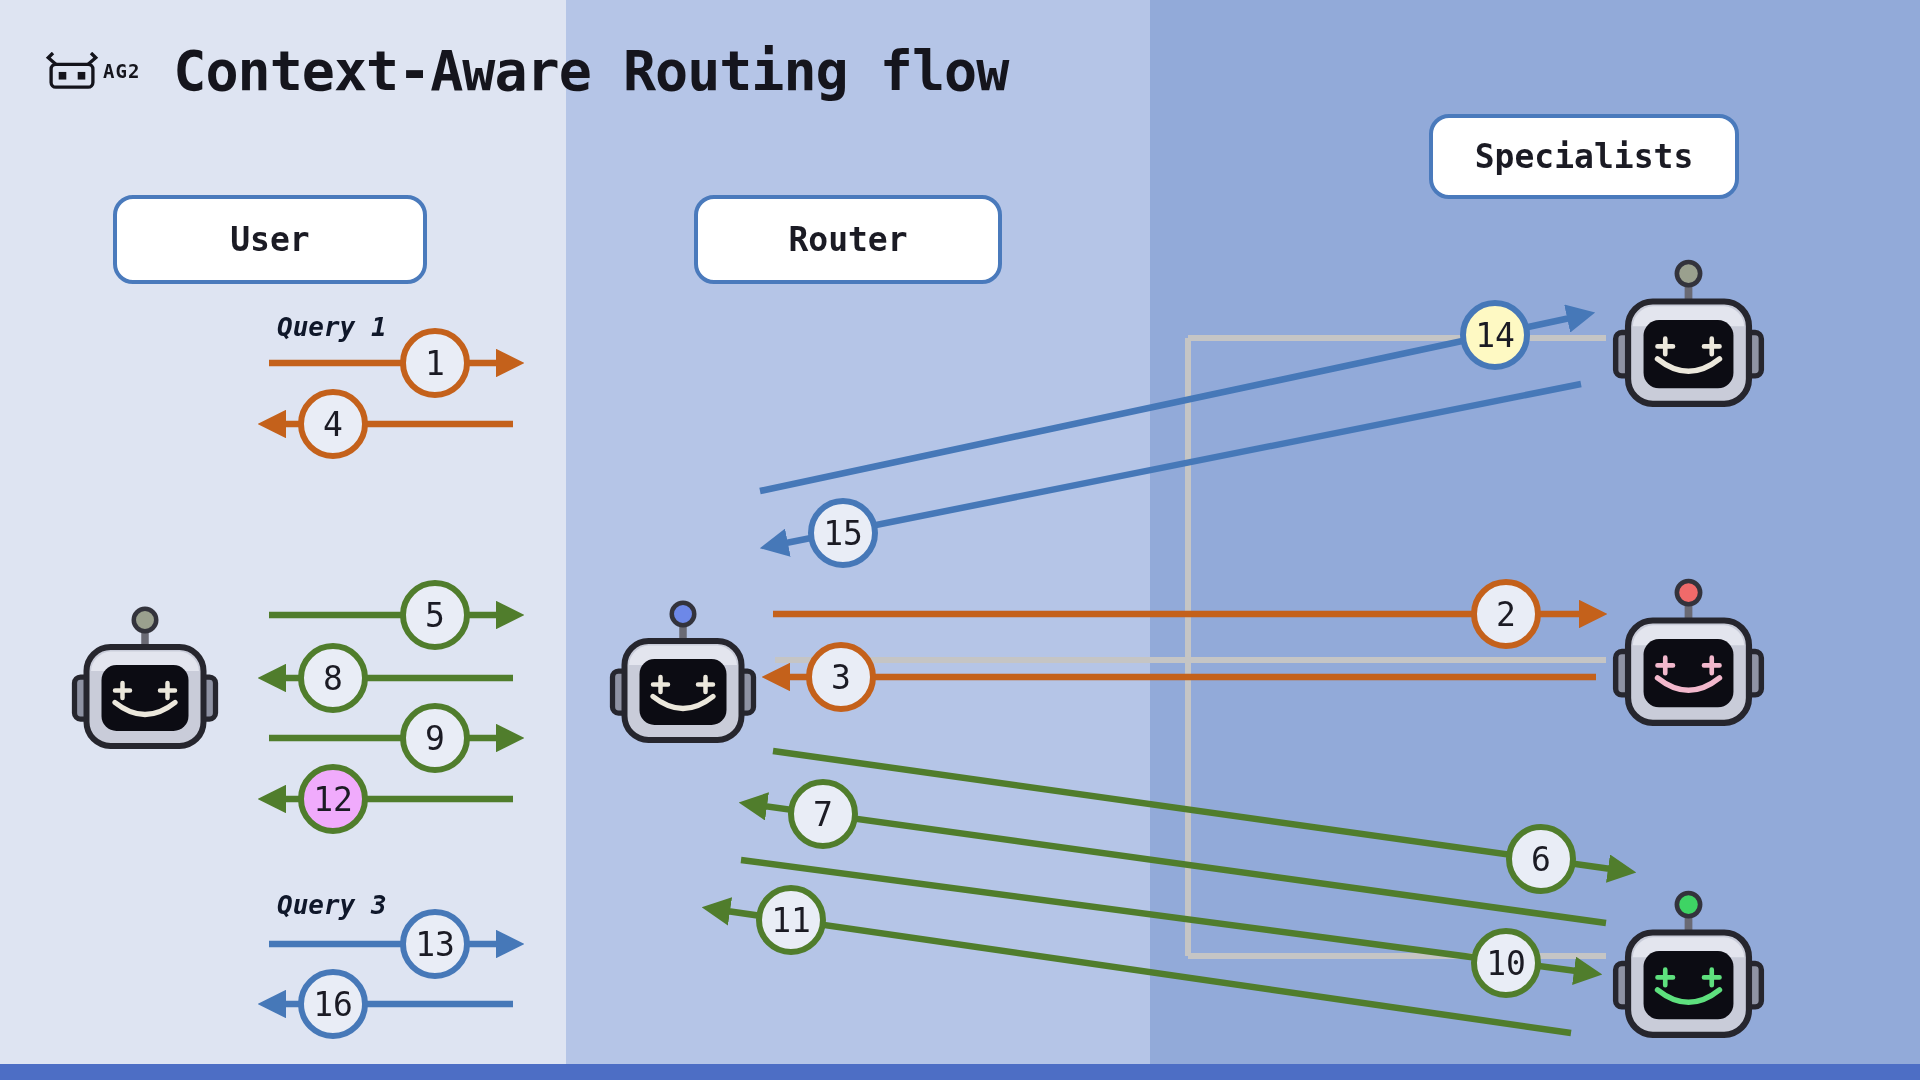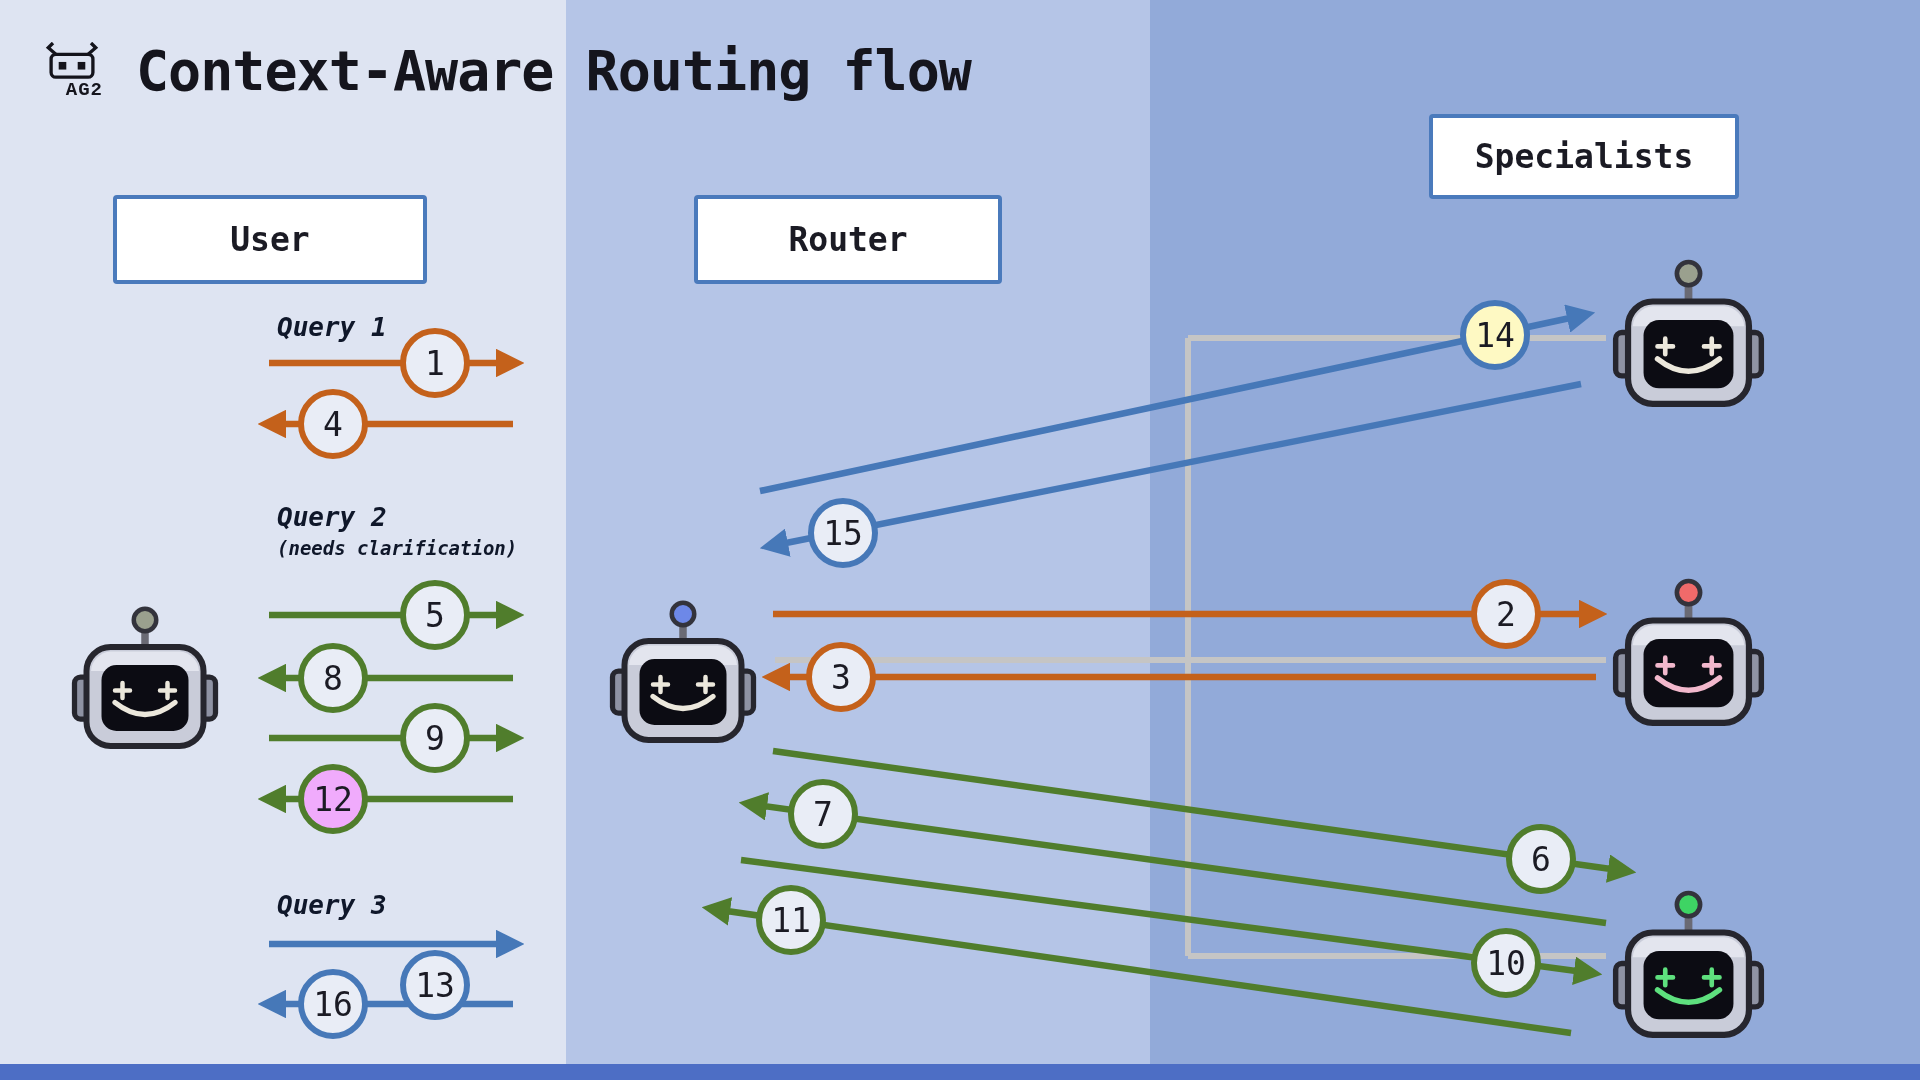--- a/index.html
+++ b/index.html
@@ -12,25 +12,25 @@
   .band-router{left:566px;width:584px;background:#b5c5e7;}
   .band-specialists{left:1150px;right:0;background:#92aad9;}
   .footer-bar{position:absolute;left:0;right:0;bottom:0;height:16px;background:#4d6ec5;z-index:5;}
 
   #arrow-layer{position:absolute;left:0;top:0;z-index:1;}
   #badge-layer,#robot-layer{position:absolute;left:0;top:0;width:0;height:0;}
   #badge-layer{z-index:2;}
   #robot-layer{z-index:3;}
 
   .header{position:absolute;left:41px;top:30px;display:flex;align-items:center;gap:24px;z-index:4;}
-  .logo{display:flex;flex-direction:column;align-items:flex-end;line-height:1;font-family:Liberation Mono, monospace;}
+  .logo{display:flex;flex-direction:row;align-items:center;line-height:1;}
   .logo-text{font-size:19px;font-weight:bold;letter-spacing:1px;margin-top:1px;}
   .page-title{margin:9px;font-size:55px;font-weight:bold;letter-spacing:-1px;white-space:nowrap;}
 
-  .col-label{position:absolute;background:#ffffff;border:4px solid #4a7abc;border-radius:4px;
+  .col-label{position:absolute;background:#ffffff;border:4px solid #4a7abc;border-radius:20px;
              display:flex;align-items:center;justify-content:center;
              font-size:33px;font-weight:bold;color:#1b1b24;z-index:4;}
   .col-label-user{left:113px;top:195px;width:306px;height:81px;text-align:right;}
   .col-label-router{left:694px;top:195px;width:300px;height:81px;}
   .col-label-specialists{left:1429px;top:114px;width:302px;height:77px;}
 
   .query-label{position:absolute;z-index:4;font-style:italic;font-weight:bold;
                font-size:26px;color:#0f172a;line-height:1.2;}
   .query-1{left:277px;top:312px;}
   .query-2{left:277px;top:502px;}
@@ -93,21 +93,21 @@
       <div class="badge" style="left: 806px; top: 642px; border-color: rgb(196, 97, 27); background: rgb(233, 237, 246);">3</div>
       <div class="badge" style="left: 298px; top: 389px; border-color: rgb(196, 97, 27); background: rgb(233, 237, 246);">4</div>
       <div class="badge" style="left: 400px; top: 580px; border-color: rgb(80, 125, 44); background: rgb(233, 237, 246);">5</div>
       <div class="badge" style="left: 1506px; top: 824px; border-color: rgb(80, 125, 44); background: rgb(233, 237, 246);">6</div>
       <div class="badge" style="left: 788px; top: 779px; border-color: rgb(80, 125, 44); background: rgb(233, 237, 246);">7</div>
       <div class="badge" style="left: 298px; top: 643px; border-color: rgb(80, 125, 44); background: rgb(233, 237, 246);">8</div>
       <div class="badge" style="left: 400px; top: 703px; border-color: rgb(80, 125, 44); background: rgb(233, 237, 246);">9</div>
       <div class="badge" style="left: 1471px; top: 928px; border-color: rgb(80, 125, 44); background: rgb(233, 237, 246);">10</div>
       <div class="badge" style="left: 756px; top: 885px; border-color: rgb(80, 125, 44); background: rgb(233, 237, 246);">11</div>
       <div class="badge" style="left: 298px; top: 764px; border-color: rgb(80, 125, 44); background: #f0abfc;">12</div>
-      <div class="badge" style="left: 400px; top: 950px; border-color: rgb(70, 120, 184); background: rgb(233, 237, 246);">13</div>
+      <div class="badge" style="left: 400px; top: 909px; border-color: rgb(70, 120, 184); background: rgb(233, 237, 246);">13</div>
       <div class="badge" style="left: 1460px; top: 300px; border-color: rgb(70, 120, 184); background: #fef9c3;">14</div>
       <div class="badge" style="left: 808px; top: 498px; border-color: rgb(70, 120, 184); background: rgb(233, 237, 246);">15</div>
       <div class="badge" style="left: 298px; top: 969px; border-color: rgb(70, 120, 184); background: rgb(233, 237, 246);">16</div>
     </div>
   <div id="robot-layer">
       <div class="robot" style="left: 70px; top: 601.5px; width: 150px; height: 159px;">
         <svg viewBox="0 0 100 106">
           <line x1="50" y1="16" x2="50" y2="32" stroke="#6a6a74" stroke-width="5"></line>
           <circle cx="50" cy="12" r="7.5" fill="#9aa08e" stroke="#33333c" stroke-width="3"></circle>
           <rect x="3" y="50" width="12" height="28" rx="4" fill="#8f93a4" stroke="#26262e" stroke-width="3.5"></rect>
@@ -200,21 +200,17 @@
   <div class="col-label col-label-router">
     <span>Router</span>
   </div>
   <div class="col-label col-label-specialists">
     <span>Specialists</span>
   </div>
 
   <div class="query-label query-1">
     <div>Query 1</div>
   </div>
-  <div class="query-label query-2">
-    <div>Query 2</div>
-    <div class="query-sublabel">(needs clarification)</div>
-  </div>
   <div class="query-label query-3">
     <div>Query 3</div>
   </div>
 
 </div>
 
 </body></html>

